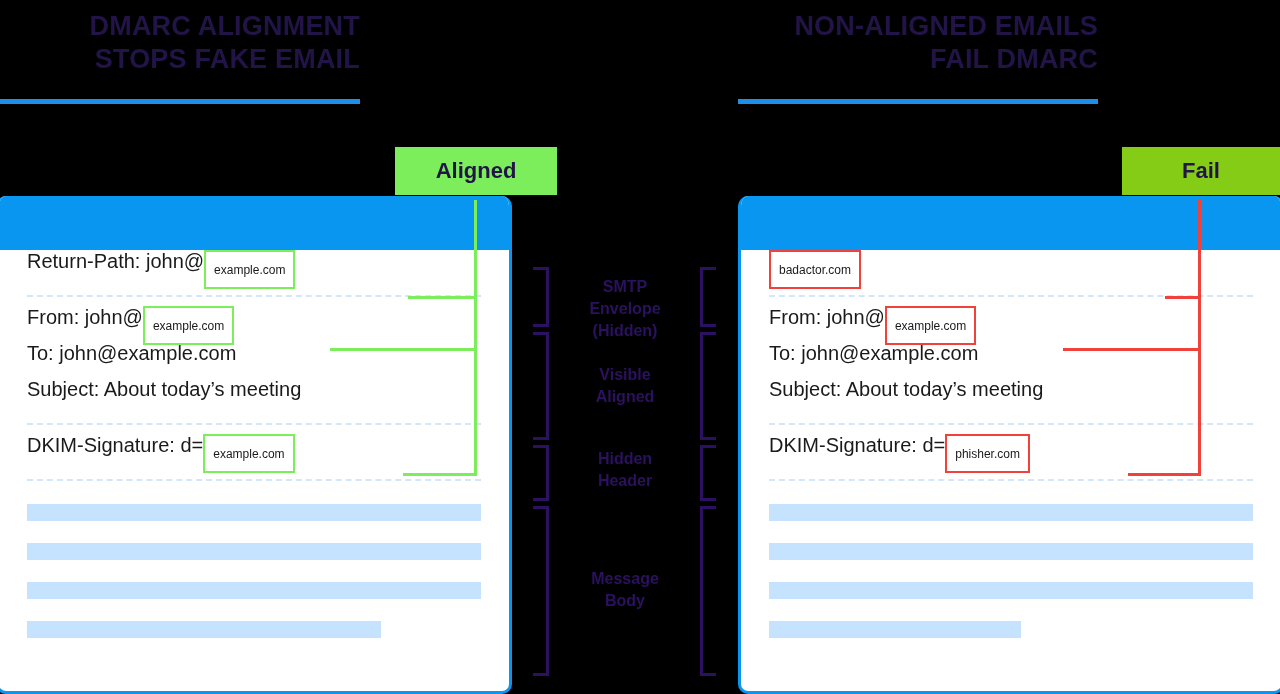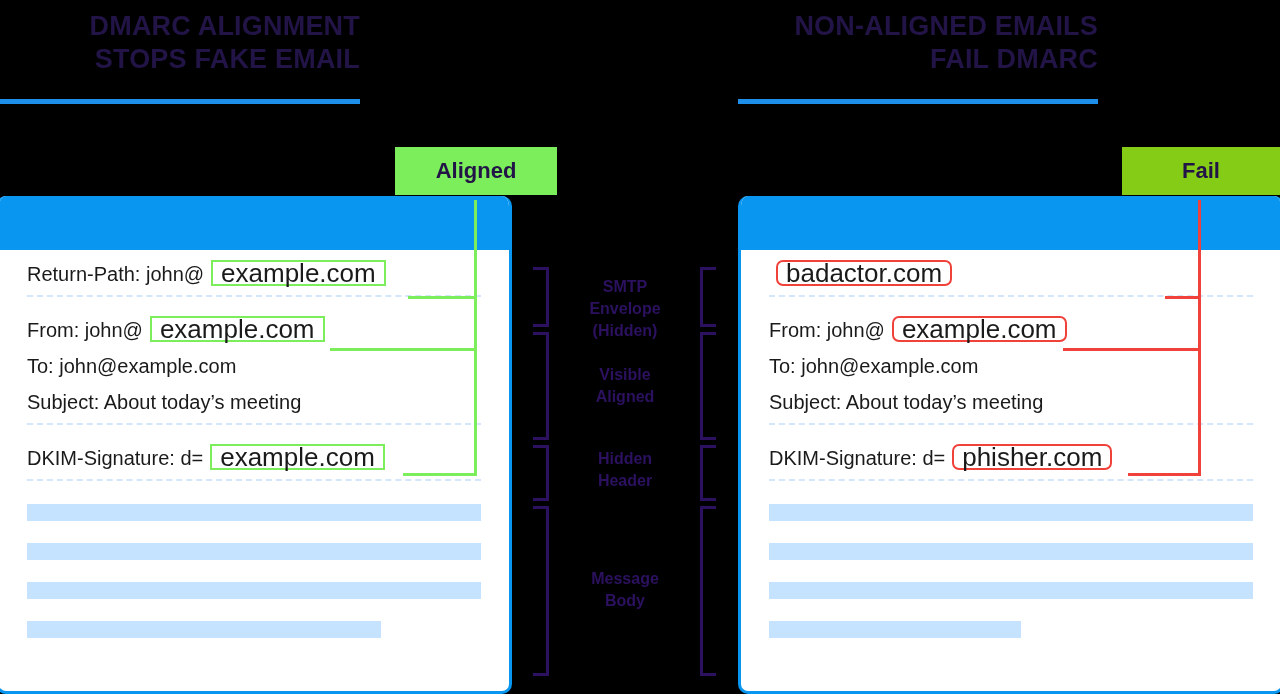--- a/index.html
+++ b/index.html
@@ -63,38 +63,38 @@
   .card-topbar {
     height: 54px;
     background: #0896F0;
   }
   .card-body { position: relative; padding: 0 28px; }
 
   
   .hdr-group { position: relative; }
   .hdr-line {
     display: flex;
-    align-items: flex-end;
+    align-items: flex-start;
     font-size: 20px;
     color: #1A1A1A;
     height: 36px;
     white-space: nowrap;
   }
   .domain-box {
     display: inline-flex;
     align-items: center;
-    height: 26px;
+    height: 39px;
     padding: 0 8px;
-    margin-left: 7px;
+    margin-left: 0;
     border: 2px solid transparent;
-    font-size: 26px;
+    font-size: 12px;
     color: #1A1A1A;
   }
   .ok  .domain-box { border-color: #7CEE5B; }
-  .bad .domain-box { border-color: #F0413A; border-radius: 7px; }
+  .bad .domain-box { border-color: #F0413A; }
 
   .sep {
     height: 0;
     border-top: 2px dashed #D3E6FB;
     margin: 9px 0;
   }
 
   
   .body-bars { padding-top: 14px; }
   .bar {

